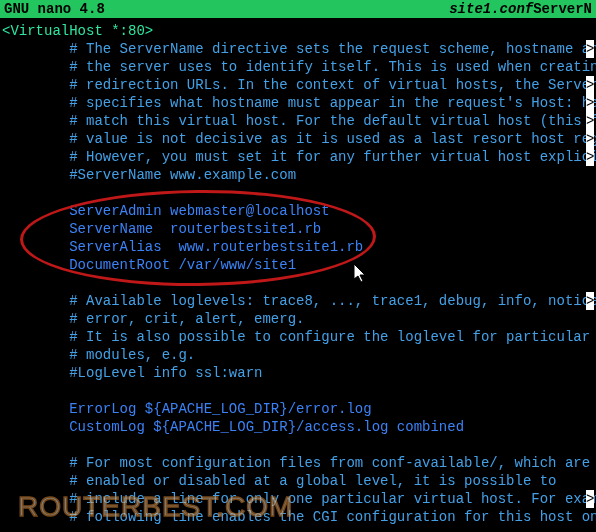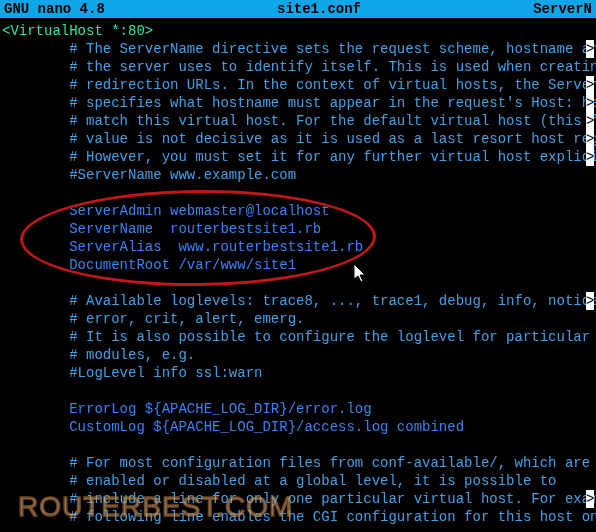--- a/index.html
+++ b/index.html
@@ -8,29 +8,29 @@
     background: #000;
     width: 596px;
     height: 532px;
     overflow: hidden;
     position: relative;
     font-family: "Consolas", "Courier New", monospace;
     font-size: 14px;
     line-height: 18px;
   }
   .titlebar {
-    background: #0ea5e9;
+    background: #22c55e;
     color: #000;
     height: 18px;
     display: flex;
     padding: 0 4px;
     font-weight: bold;
   }
   .titlebar .left   { flex: 0 0 auto; }
-  .titlebar .center { flex: 1 1 auto; text-align: center; }
+  .titlebar .center { flex: 1 1 auto; text-align: right; font-style: italic; }
   .titlebar .right  { flex: 0 0 auto; }
   .editor {
     padding: 4px 0 0 2px;
     white-space: pre;
     color: #fff;
   }
   .tag     { color: #2ee6a0; } 
   .comment { color: #44a0e6; } 
   .plain   { color: #3b82f6; }
   .cont    { 

